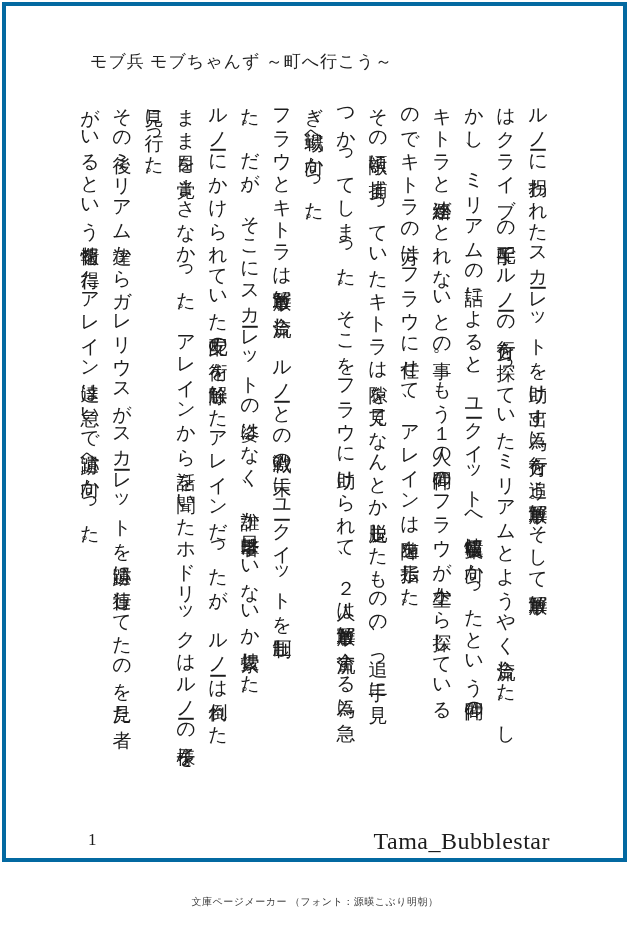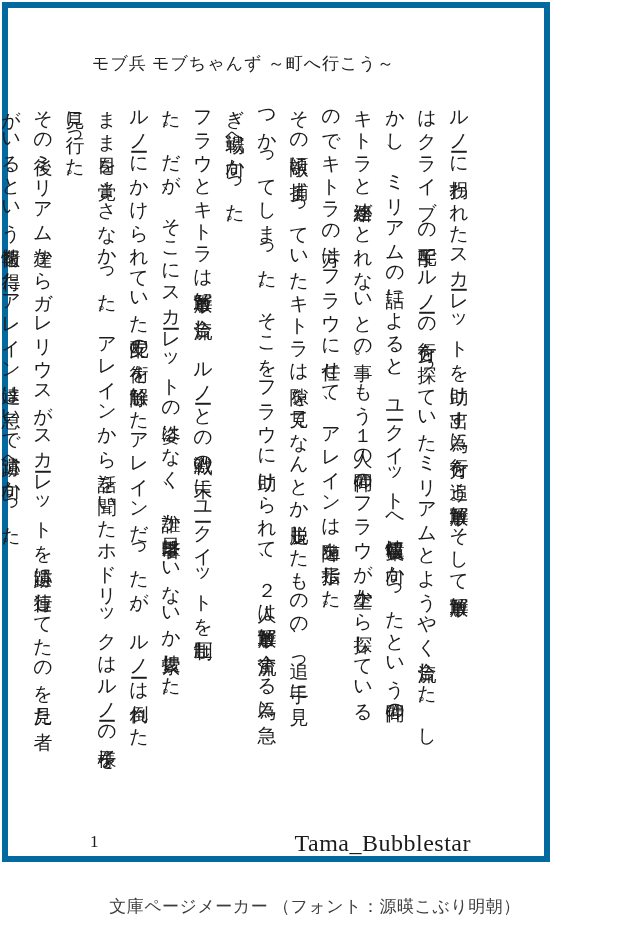--- a/index.html
+++ b/index.html
@@ -13,24 +13,24 @@
     height: 928px;
     background: #ffffff;
     overflow: hidden;
     font-family: "Liberation Serif", "DejaVu Serif", serif;
     color: #1c1c1c;
   }
   .frame {
     position: absolute;
     left: 2px;
     top: 2px;
-    width: 548px;
+    width: 625px;
     height: 860px;
     box-sizing: border-box;
-    border: 6px solid #0369a1;
+    border: 4px solid #0369a1;
     background: #ffffff;
   }
   .title {
     position: absolute;
     left: 84px;
     top: 44px;
     font-size: 17px;
     letter-spacing: 1px;
     color: #222222;
     white-space: nowrap;
@@ -64,21 +64,21 @@
     font-size: 24px;
     letter-spacing: 0.5px;
     color: #1c1c1c;
   }
   .caption {
     position: absolute;
     left: 0;
     top: 895px;
     width: 100%;
     text-align: center;
-    font-size: 17px;
+    font-size: 10px;
     letter-spacing: 0.5px;
     color: #3d3d3d;
   }
 </style>
 </head>
 <body>
 
 <div class="page">
   <div class="frame">
     <div class="title">モブ兵 モブちゃんず ～町へ行こう～</div>

